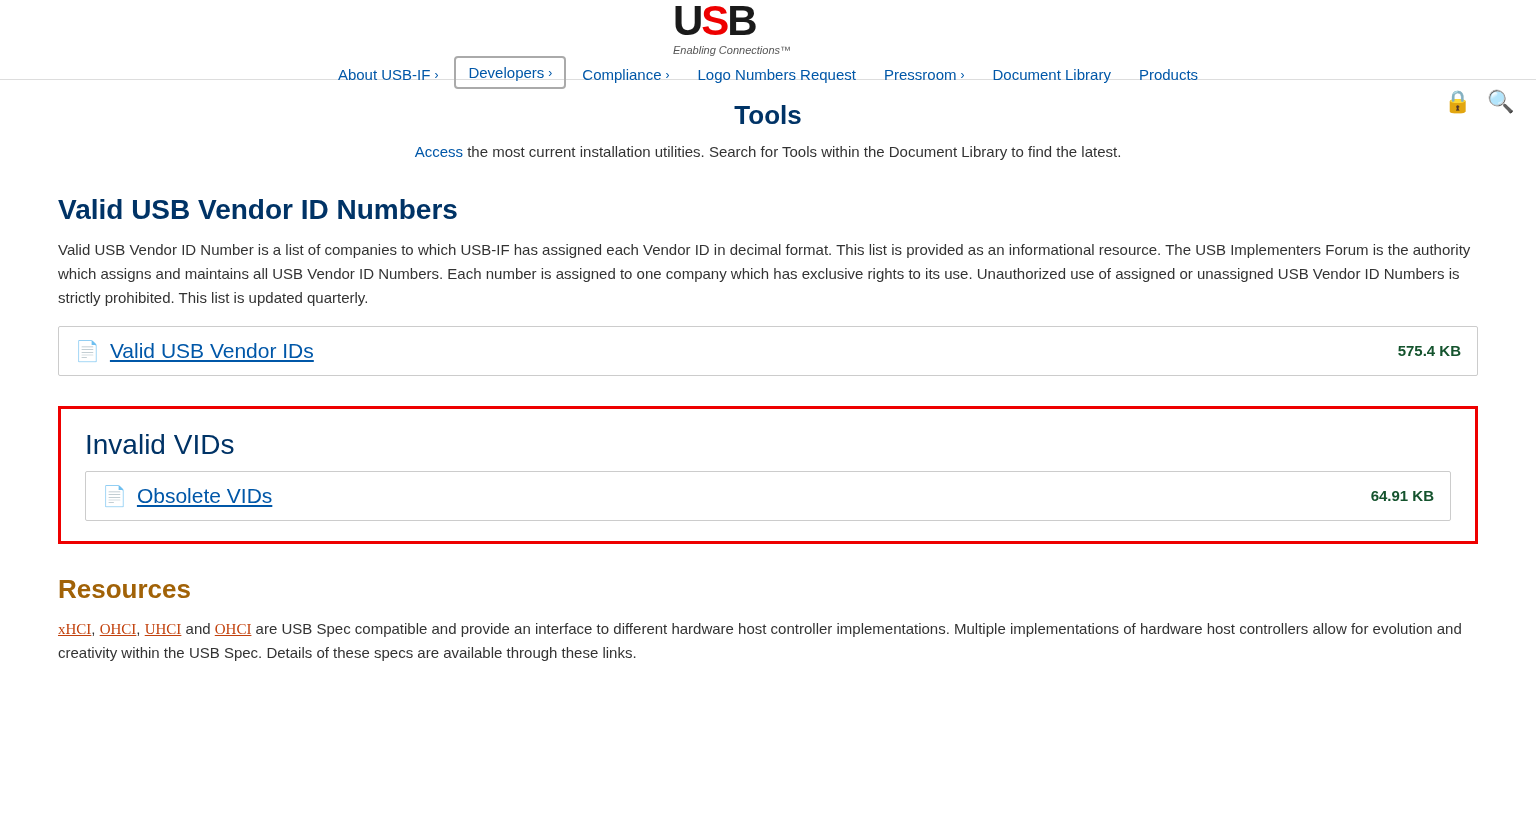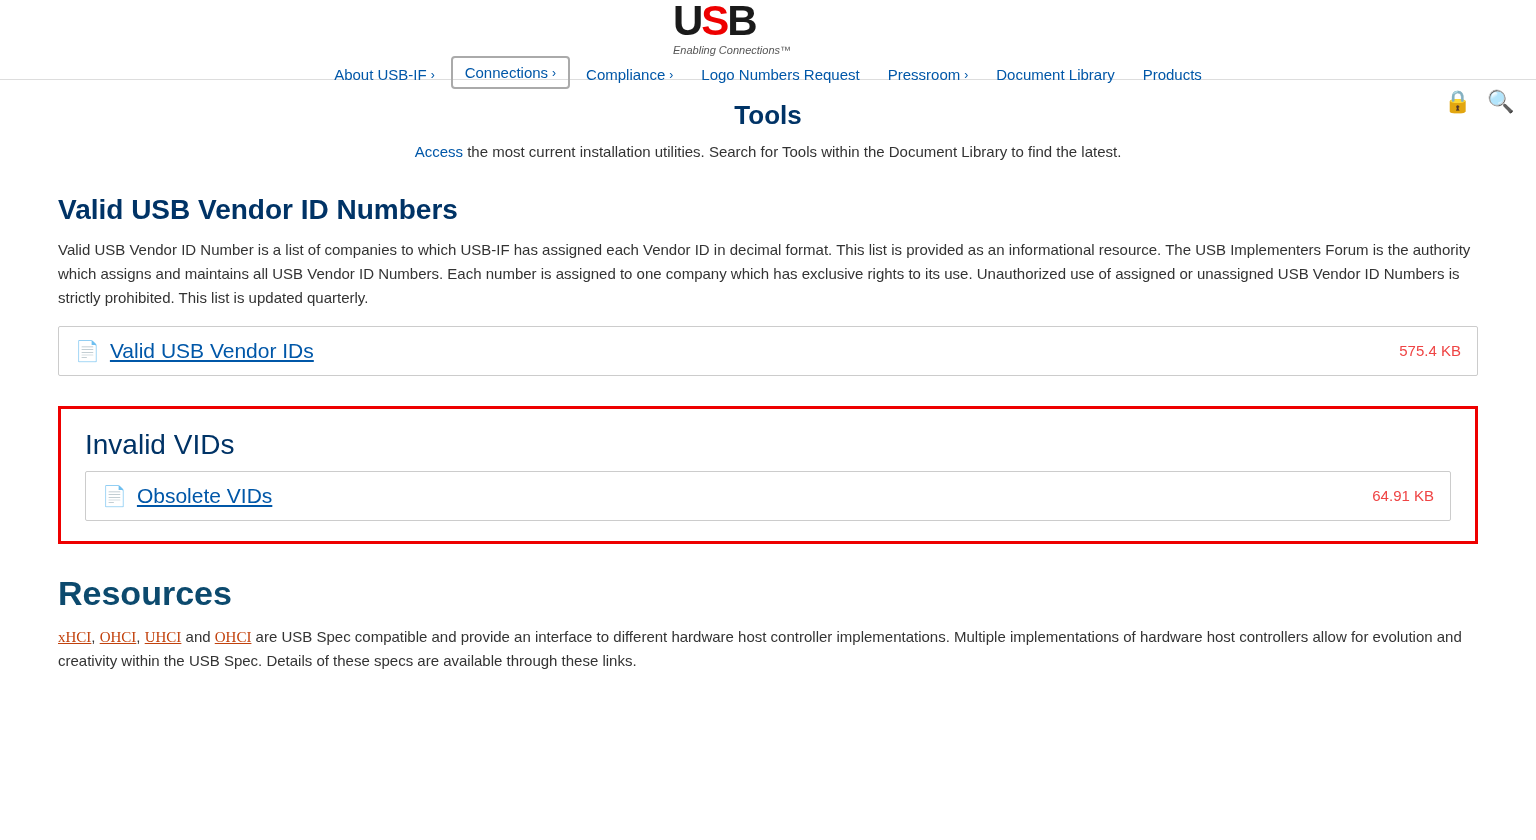--- a/index.html
+++ b/index.html
@@ -140,23 +140,23 @@
       color: #0057a8;
       font-size: 20px;
     }
     .file-link {
       color: #0057a8;
       text-decoration: underline;
       font-size: 21px;
       cursor: pointer;
     }
     .file-size {
-      color: #ef4444;
-      font-size: 15px;
-      font-weight: 400;
+      color: #14532d;
+      font-size: 15px;
+      font-weight: 700;
     }
 
     
     .section-invalid {
       border: 3px solid #e00;
       padding: 20px 24px 20px;
       margin-bottom: 30px;
     }
     .section-invalid h2 {
       font-size: 28px;
@@ -169,23 +169,23 @@
       color: #333;
       line-height: 1.5;
       margin-bottom: 16px;
     }
 
     
     .section-resources {
       margin-bottom: 20px;
     }
     .section-resources h2 {
-      font-size: 34px;
-      font-weight: 700;
-      color: #0c4a6e;
+      font-size: 26px;
+      font-weight: 700;
+      color: #a16207;
       margin-bottom: 12px;
     }
     .section-resources p {
       font-size: 15px;
       color: #333;
       line-height: 1.6;
     }
     .section-resources p a {
       color: #c2410c;
       text-decoration: underline;
@@ -202,21 +202,21 @@
     </div>
     <div class="logo-enabling">Enabling Connections™</div>
   </div>
   <nav>
 
     <a class="nav-item">
       <span>About USB-IF</span>
       <span class="nav-chevron">›</span>
     </a>
     <a class="nav-item active">
-      <span>Connections</span>
+      <span>Developers</span>
       <span class="nav-chevron">›</span>
     </a>
     <a class="nav-item">
       <span>Compliance</span>
       <span class="nav-chevron">›</span>
     </a>
     <a class="nav-item">
       <span>Logo Numbers Request</span>
     </a>
     <a class="nav-item">

